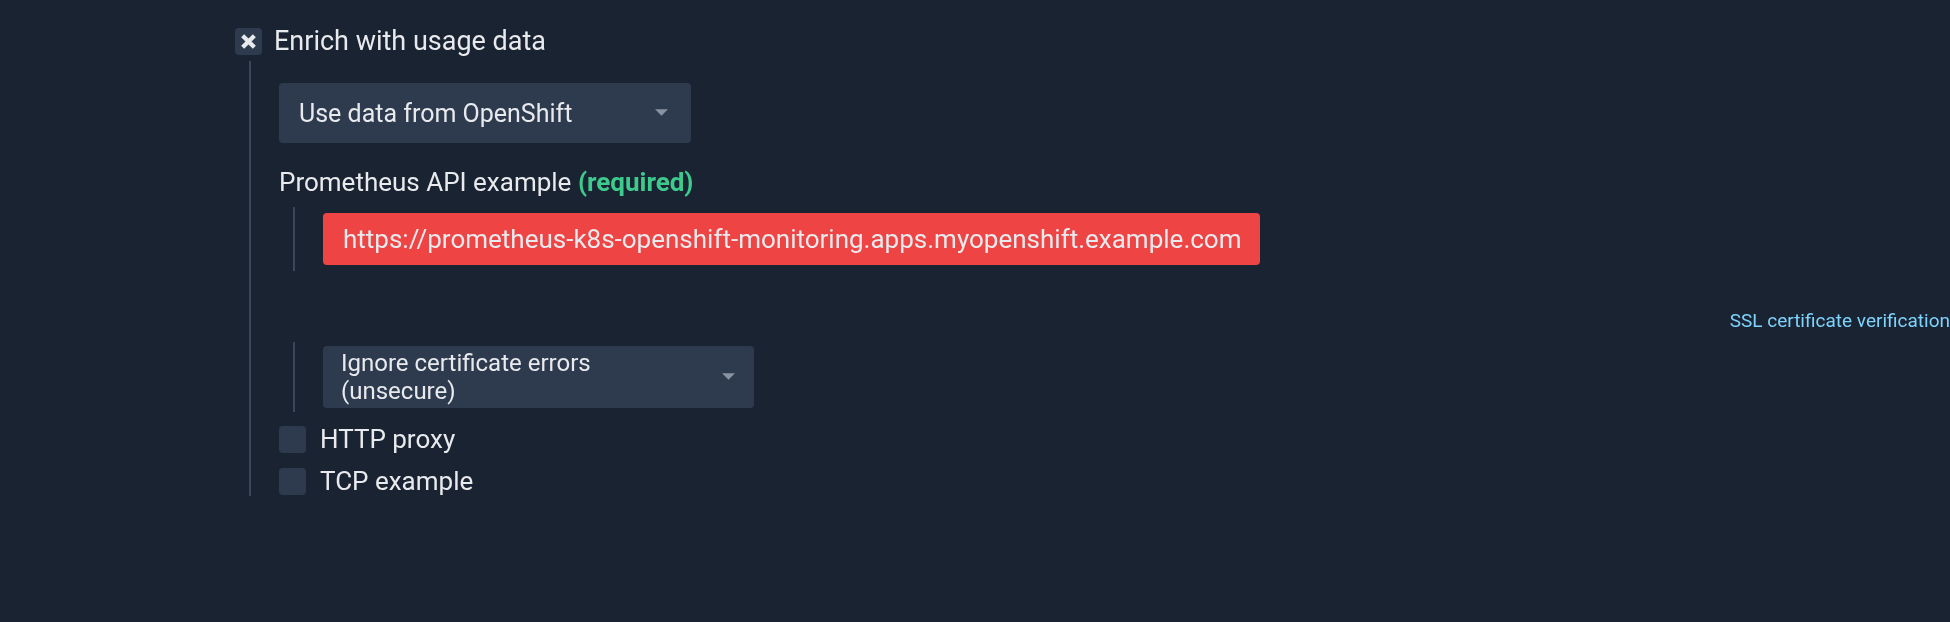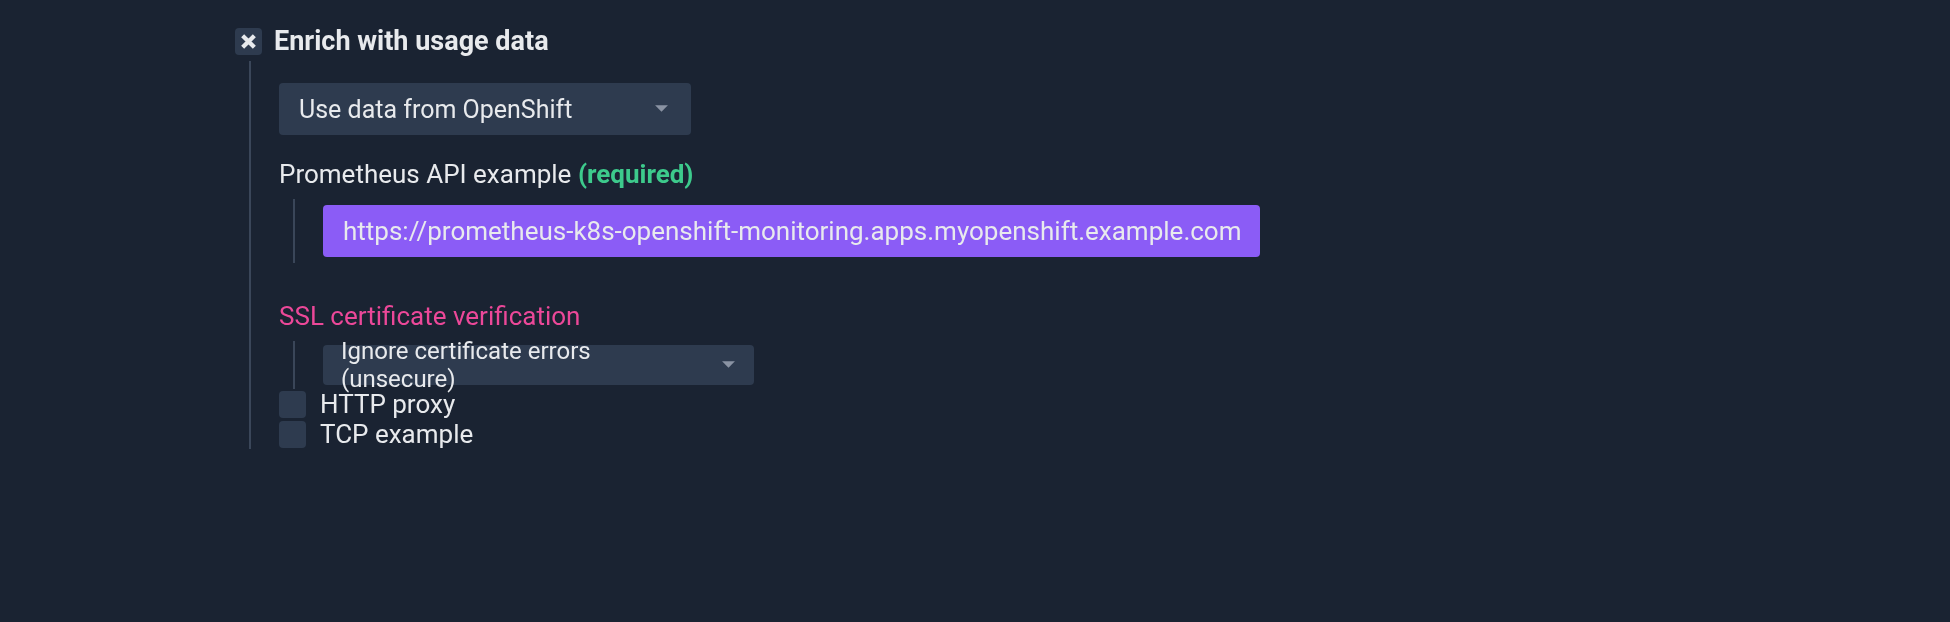--- a/index.html
+++ b/index.html
@@ -33,55 +33,55 @@
       flex-shrink: 0;
     }
     .checkbox.checked svg {
       width: 17px;
       height: 17px;
       fill: #e8eaed;
     }
     .checkbox-row .section-title {
       font-size: 27px;
       color: #e8eaed;
-      font-weight: 700;
+      font-weight: 400;
     }
     .section-body {
       margin-left: 14px;
       border-left: 2px solid #3a4659;
       padding-left: 28px;
       padding-top: 22px;
     }
     .dropdown {
       background-color: #2e3b4f;
       border-radius: 4px;
       display: flex;
       align-items: center;
       justify-content: space-between;
       padding: 12px 22px 12px 20px;
       cursor: pointer;
       width: 412px;
-      height: 52px;
+      height: 60px;
     }
     .dropdown-text {
       font-size: 25px;
       color: #e8eaed;
     }
     .dropdown-arrow {
       display: flex;
       align-items: center;
     }
     .dropdown-arrow svg {
       width: 15px;
       height: 10px;
       fill: #8a93a3;
     }
     .dropdown.small {
       width: 431px;
-      height: 40px;
+      height: 62px;
       padding: 10px 18px 10px 18px;
       gap: 46px;
     }
     .dropdown.small .dropdown-text {
       font-size: 24px;
     }
     .field-label-row {
       margin-top: 24px;
       font-size: 26px;
       color: #e8eaed;
@@ -92,50 +92,52 @@
     }
     .input-wrapper {
       margin-top: 10px;
       margin-left: 14px;
       border-left: 2px solid #3a4659;
       padding-left: 28px;
       padding-top: 6px;
       padding-bottom: 6px;
     }
     .text-input {
-      background-color: #8b5cf6;
+      background-color: #ef4444;
       border: none;
       border-radius: 4px;
       padding: 13px 20px;
       font-size: 26px;
       color: #e8eaed;
       width: 937px;
       outline: none;
       height: 52px;
       font-family: inherit;
     }
     .sub-section {
       margin-top: 38px;
     }
     .sub-section-label {
-      font-size: 26px;
-      color: #ec4899;
+      font-size: 19px;
+      color: #7dd3fc;
+      text-align: right;
     }
     .sub-dropdown-wrapper {
       margin-top: 10px;
       margin-left: 14px;
       border-left: 2px solid #3a4659;
       padding-left: 28px;
       padding-top: 4px;
       padding-bottom: 4px;
     }
     .option-row {
       display: flex;
       align-items: center;
       gap: 14px;
+      margin-top: 12px;
     }
     .option-row:first-of-type {
       margin-top: 36px;
     }
     .option-checkbox {
       width: 27px;
       height: 27px;
       background-color: #2e3b4f;
       border-radius: 4px;
       cursor: pointer;

